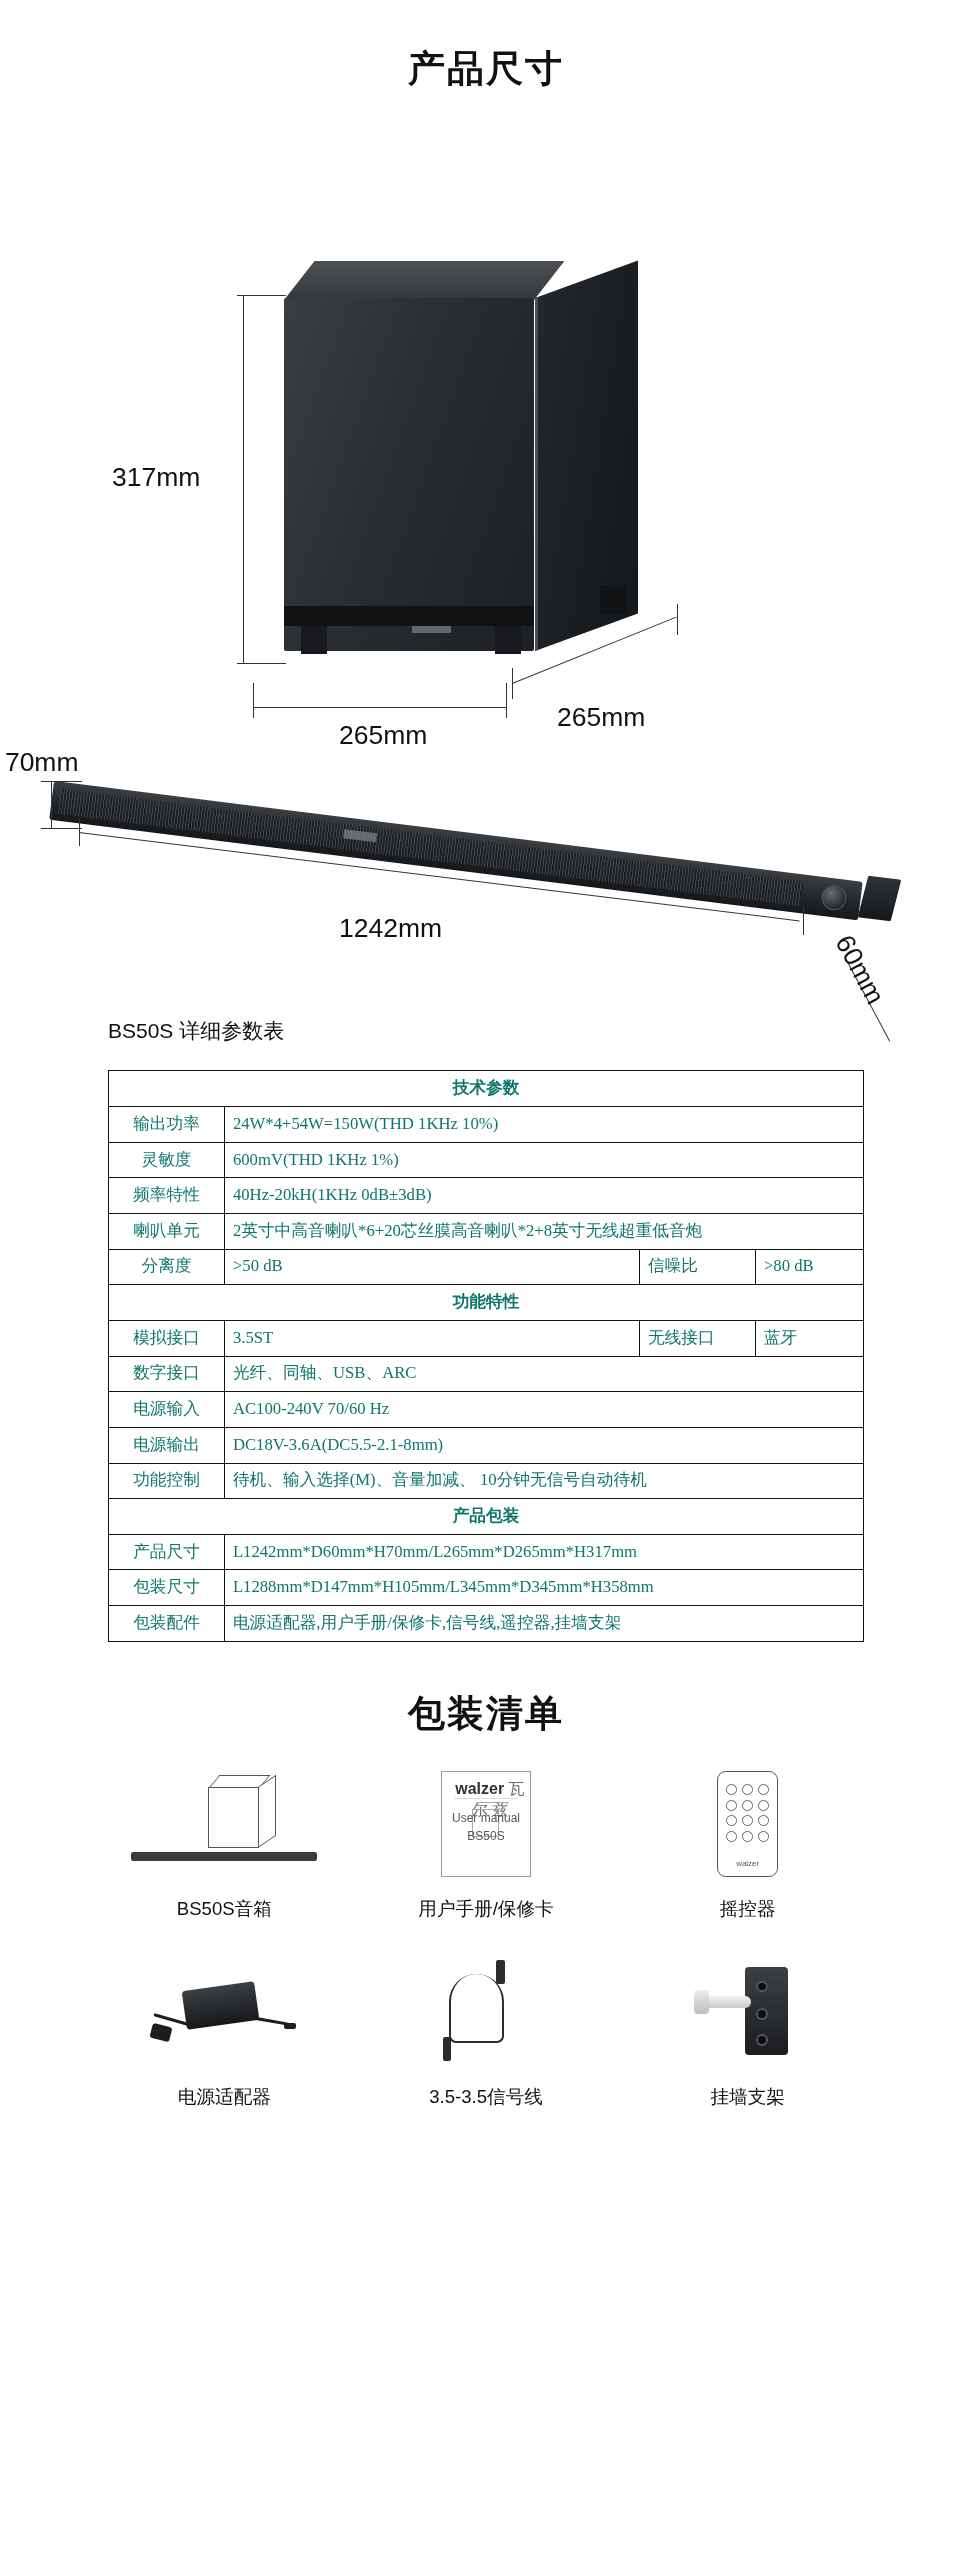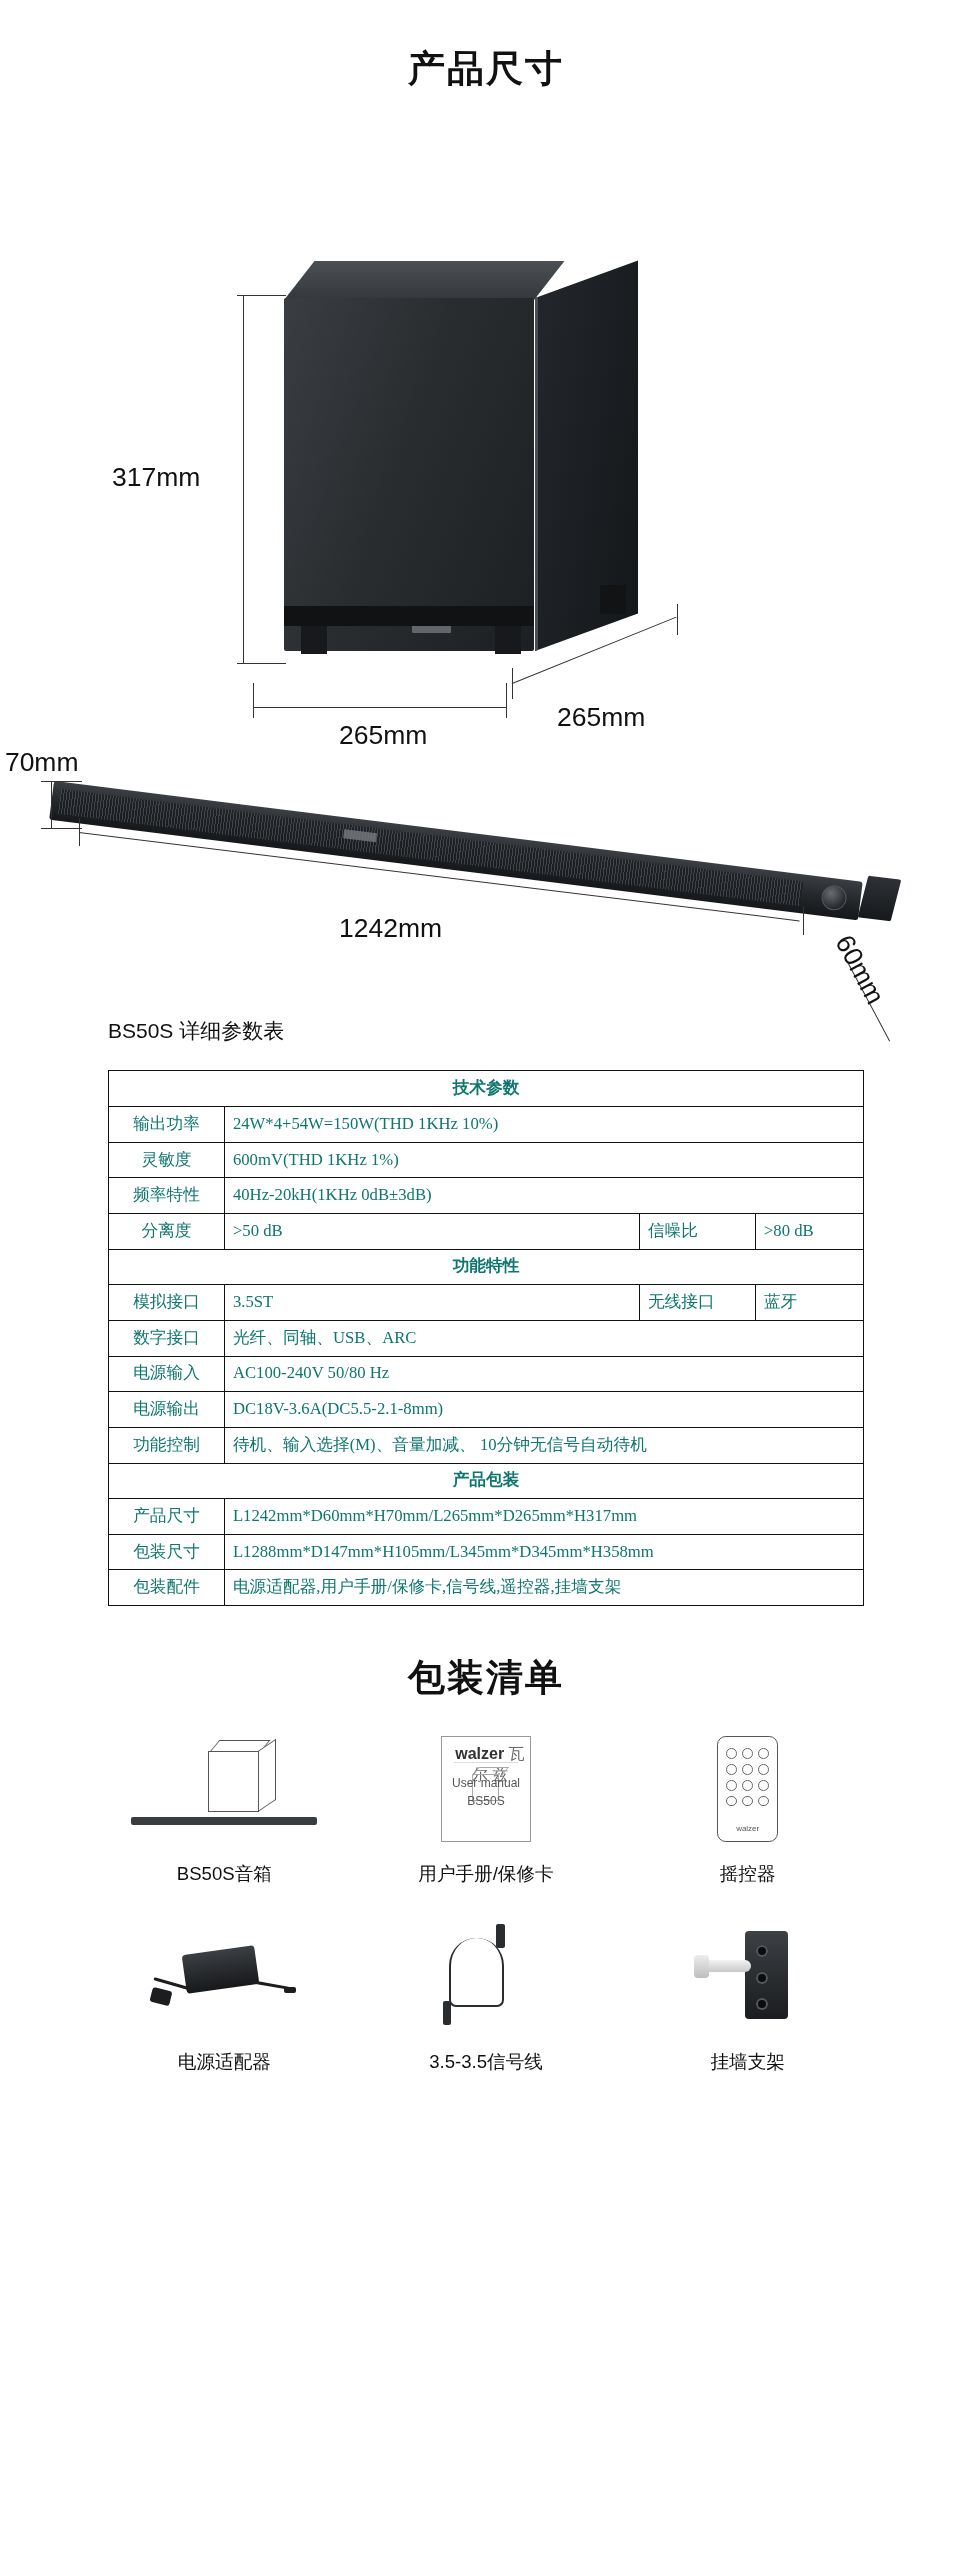--- a/index.html
+++ b/index.html
@@ -385,20 +385,24 @@
       </tr>
       <tr>
         <td class="k">灵敏度</td>
         <td colspan="3">600mV(THD 1KHz 1%)</td>
       </tr>
       <tr>
         <td class="k">频率特性</td>
         <td colspan="3">40Hz-20kH(1KHz 0dB±3dB)</td>
       </tr>
       <tr>
+        <td class="k">喇叭单元</td>
+        <td colspan="3">2英寸中高音喇叭*6+20芯丝膜高音喇叭*2+8英寸无线超重低音炮</td>
+      </tr>
+      <tr>
         <td class="k">分离度</td>
         <td>&gt;50 dB</td>
         <td class="k2">信噪比</td>
         <td class="v2">&gt;80 dB</td>
       </tr>
 
       <tr>
         <td class="grp" colspan="4">功能特性</td>
       </tr>
       <tr>
@@ -406,21 +410,21 @@
         <td>3.5ST</td>
         <td class="k2">无线接口</td>
         <td class="v2">蓝牙</td>
       </tr>
       <tr>
         <td class="k">数字接口</td>
         <td colspan="3">光纤、同轴、USB、ARC</td>
       </tr>
       <tr>
         <td class="k">电源输入</td>
-        <td colspan="3">AC100-240V   50/80 Hz</td>
+        <td colspan="3">AC100-240V   70/60 Hz</td>
       </tr>
       <tr>
         <td class="k">电源输出</td>
         <td colspan="3">DC18V-3.6A(DC5.5-2.1-8mm)</td>
       </tr>
       <tr>
         <td class="k">功能控制</td>
         <td colspan="3">待机、输入选择(M)、音量加减、 10分钟无信号自动待机</td>
       </tr>
 

